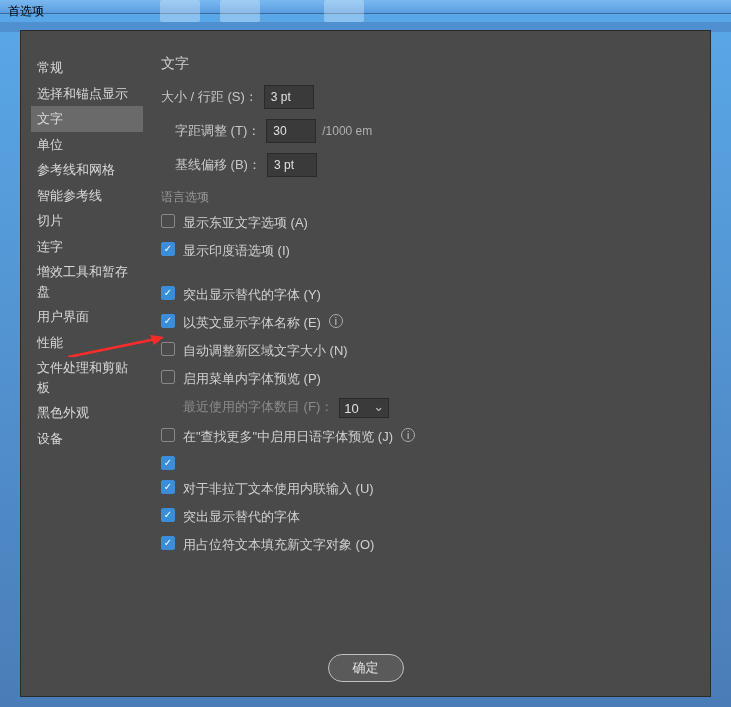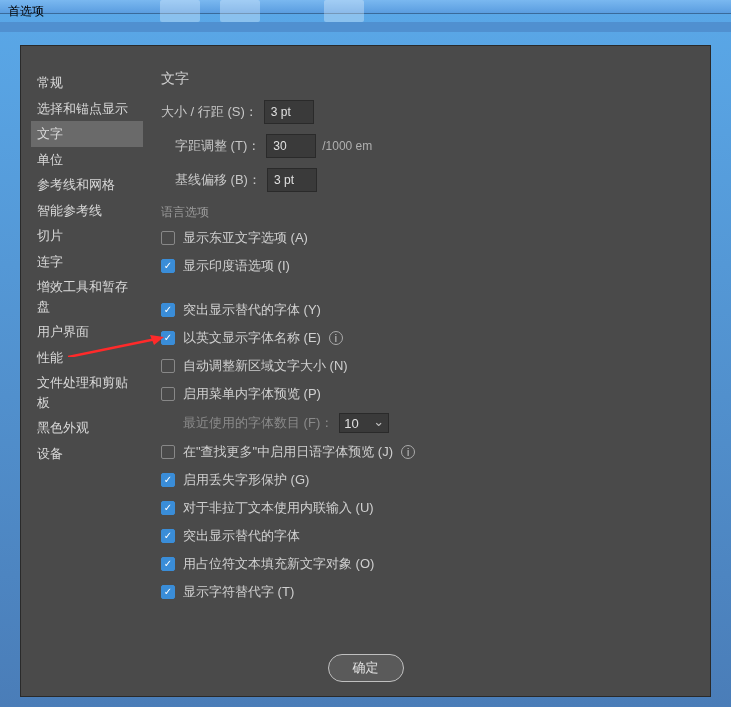--- a/index.html
+++ b/index.html
@@ -32,21 +32,20 @@
       background: rgba(255,255,255,0.3);
       border-radius: 2px;
     }
     .dialog {
       position: absolute;
       top: 30px; left: 20px; right: 20px; bottom: 10px;
       background: #4a4a4a;
       border: 1px solid #2a2a2a;
       display: flex;
       flex-direction: column;
-      margin-top: 15px;
     }
     .dialog-body {
       display: flex;
       flex: 1;
       padding: 24px 10px 10px 10px;
     }
     .sidebar {
       width: 120px;
       display: flex;
       flex-direction: column;
@@ -92,21 +91,20 @@
       font-size: 12px;
     }
     .unit { margin-left: 6px; color: #b0b0b0; font-size: 12px; }
     .subhead {
       color: #9a9a9a;
       margin: 12px 0 8px 0;
       font-size: 12px;
     }
     .chk-row {
       display: flex;
-      align-items: center;
       margin-bottom: 10px;
     }
     .checkbox {
       width: 14px; height: 14px;
       border: 1px solid #888;
       border-radius: 2px;
       margin-right: 8px;
       display: inline-flex;
       align-items: center;
       justify-content: center;
@@ -266,37 +264,32 @@
             <span>10</span>
           </span>
       </div>
       <div class="chk-row">
         <span class="checkbox"></span>
         <span class="chk-label">在"查找更多"中启用日语字体预览 (J)</span>
         <span class="info-icon">i</span>
       </div>
       <div class="chk-row">
         <span class="checkbox checked"></span>
-        <span class="chk-label">启用丢失字形保护 (G)</span>
       </div>
       <div class="chk-row">
         <span class="checkbox checked"></span>
         <span class="chk-label">对于非拉丁文本使用内联输入 (U)</span>
       </div>
       <div class="chk-row">
         <span class="checkbox checked"></span>
         <span class="chk-label">突出显示替代的字体</span>
       </div>
       <div class="chk-row">
         <span class="checkbox checked"></span>
         <span class="chk-label">用占位符文本填充新文字对象 (O)</span>
-      </div>
-      <div class="chk-row">
-        <span class="checkbox checked"></span>
-        <span class="chk-label">显示字符替代字 (T)</span>
       </div>
     </div>
   </div>
 
   <div class="footer">
     <div class="ok-btn">确定</div>
   </div>
 </div>
 
 <svg class="arrow" viewBox="0 0 96 22">

